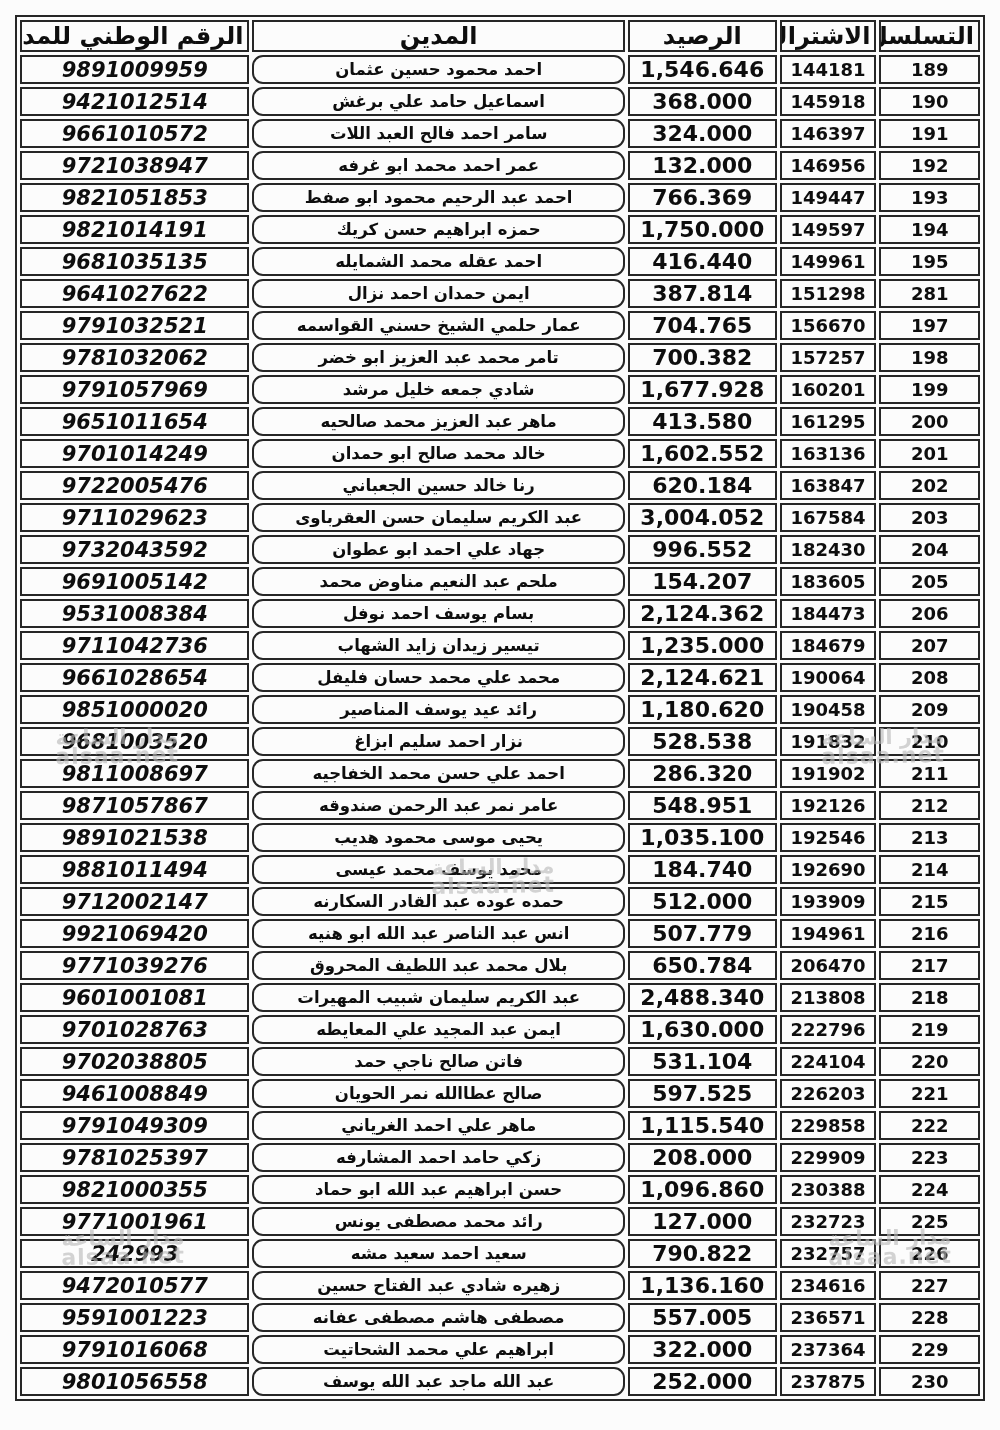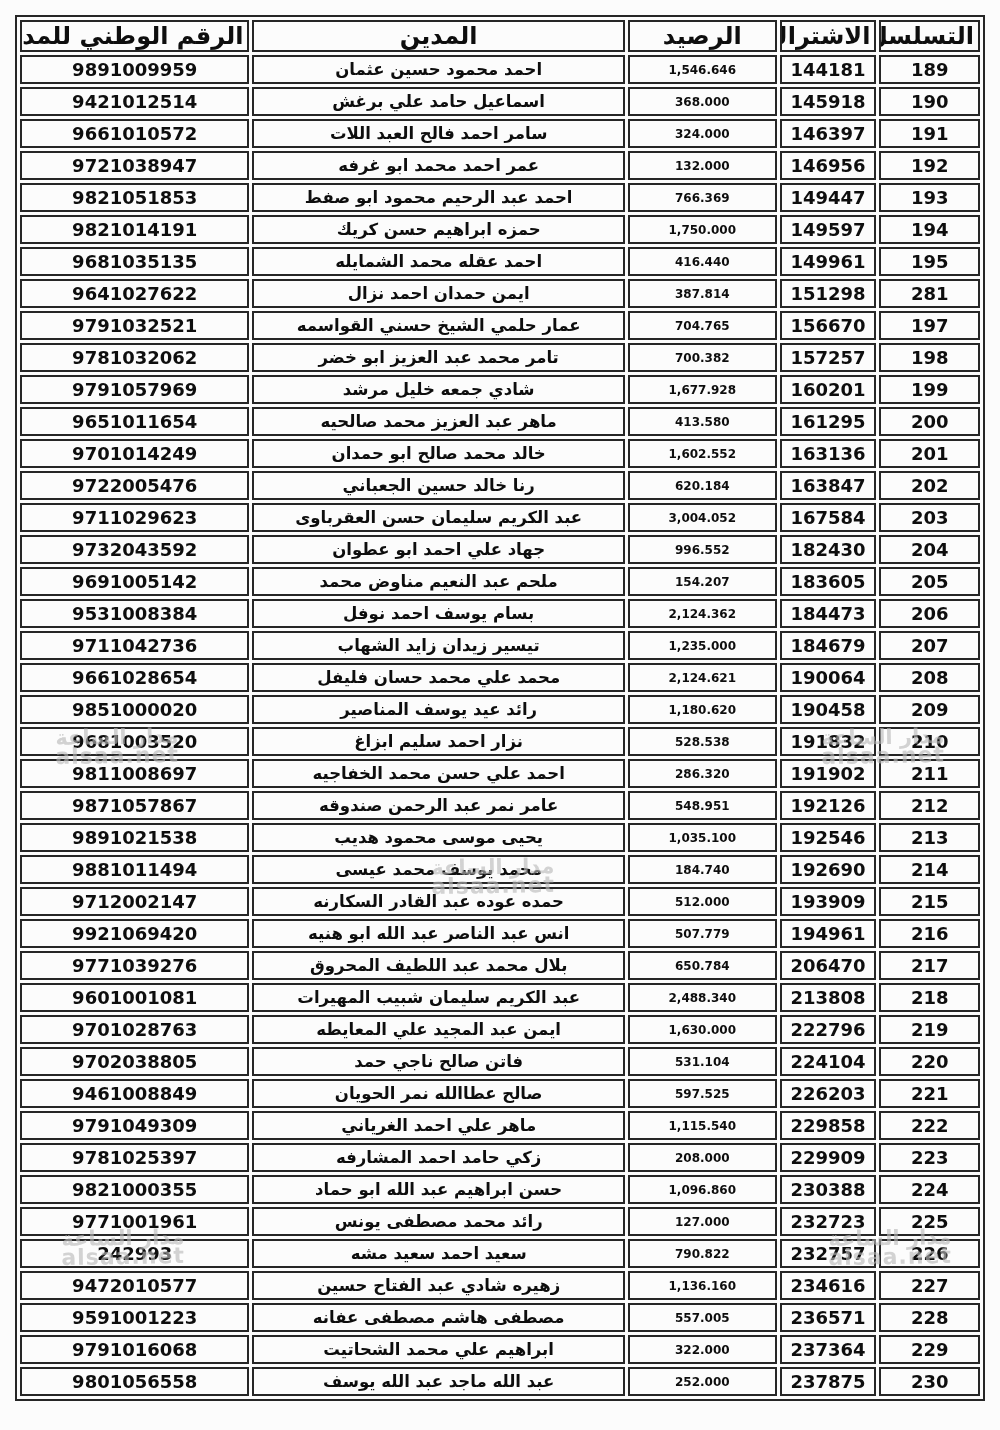--- a/index.html
+++ b/index.html
@@ -28,23 +28,24 @@
     padding:0 4px;
     white-space:nowrap;
     overflow:hidden;
   }
   th{font-size:24px;}
   td{font-size:18px;letter-spacing:0px;}
   td.col-name{
     text-align:right;
     padding-right:9px;
     font-size:16.5px;
+    border-radius:11px;
   }
-  td.col-balance{font-size:12px;}
-  td.col-national_id{font-size:18px;}
+  td.col-balance{font-size:22px;}
+  td.col-national_id{font-size:21px;font-style:italic;}
   
   col.c-serial{width:100px;}
   col.c-subscription{width:96px;}
   col.c-balance{width:148px;}
   col.c-name{width:370px;}
   col.c-national{width:228px;}
   .watermark{
     position:absolute;
     z-index:5;
     pointer-events:none;

